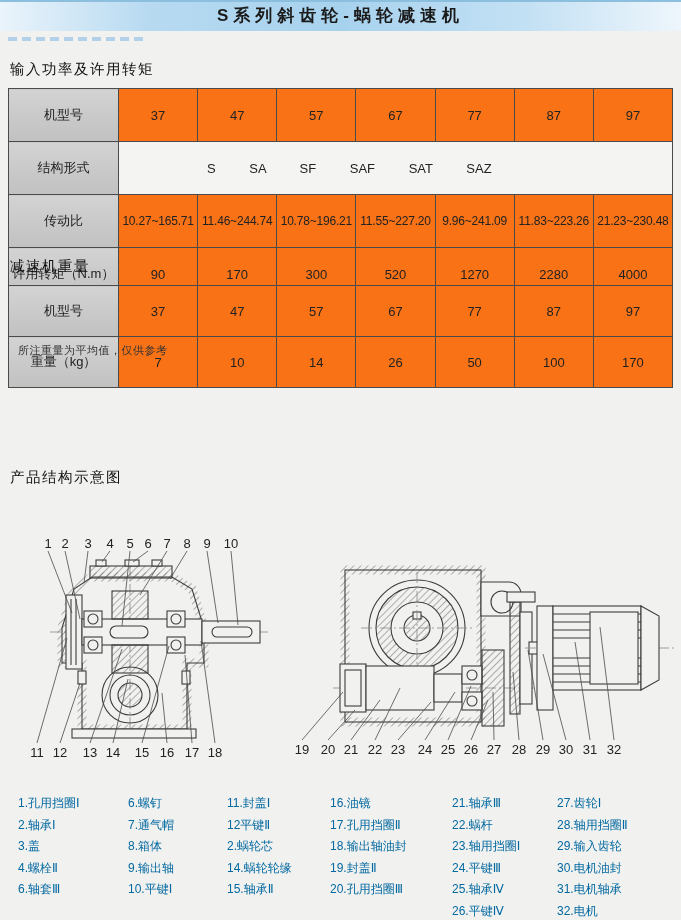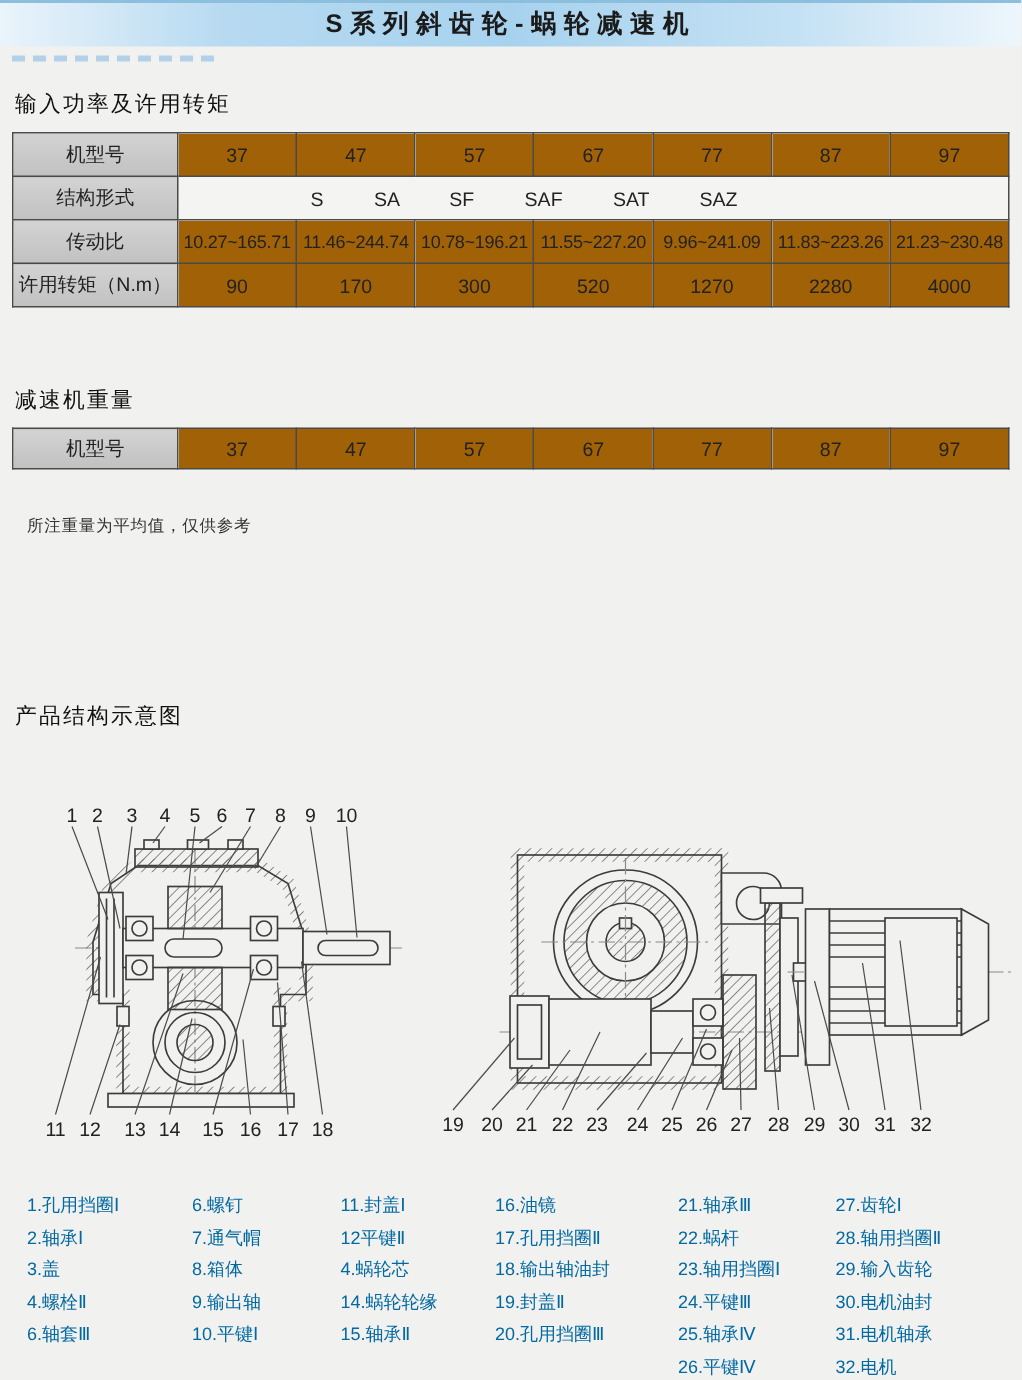--- a/index.html
+++ b/index.html
@@ -14,25 +14,25 @@
     line-height:28px;letter-spacing:5px;}
   .watermark{position:absolute;top:37px;left:8px;width:138px;height:4px;opacity:.55;
     background:repeating-linear-gradient(90deg,#7fb7e4 0 9px,transparent 9px 14px);}
 
   
   .sec-h{position:absolute;margin:0;font-size:14.5px;font-weight:normal;color:#111;letter-spacing:1.5px;}
 
   
   table{border-collapse:collapse;table-layout:fixed;position:absolute;left:8px;width:665px;
     font-size:13px;color:#222;}
-  td{border:1px solid #4a4a4a;text-align:center;padding:0 1px;overflow:hidden;white-space:nowrap;}
+  td{border:1px solid #4a4a4a;text-align:center;padding:12px 1px;overflow:hidden;white-space:nowrap;}
   .t1 td{height:28px;}
   .t2 td{height:26px;}
   td.lbl{background:linear-gradient(#d3d3d3,#c1c1c1);}
-  td.val{background:#a16207;}
+  td.val{background:#f97316;}
   tr.ratio-row td.val{font-size:12px;letter-spacing:-0.2px;}
   td.merged{text-align:left;padding-left:88px;word-spacing:30px;background:#f4f4f2;}
 
   .note{position:absolute;font-size:11px;color:#333;letter-spacing:0.5px;}
 
   
   svg text{font-family:"Liberation Sans","DejaVu Sans",sans-serif;font-size:13px;fill:#222;}
   .drawline{stroke:#3c3c3c;fill:none;stroke-width:1.1;}
   .bgfill{fill:#f1f1ef;stroke:#3c3c3c;stroke-width:1.1;}
   .leader{stroke:#4a4a4a;stroke-width:0.8;fill:none;}
@@ -121,20 +121,30 @@
     <tbody>
         <tr>
       <td class="lbl">机型号</td>
       <td class="val">37</td>
       <td class="val">47</td>
       <td class="val">57</td>
       <td class="val">67</td>
       <td class="val">77</td>
       <td class="val">87</td>
       <td class="val">97</td>
+    </tr>
+    <tr>
+      <td class="lbl">重量（kg）</td>
+      <td class="val">7</td>
+      <td class="val">10</td>
+      <td class="val">14</td>
+      <td class="val">26</td>
+      <td class="val">50</td>
+      <td class="val">100</td>
+      <td class="val">170</td>
     </tr>
   </tbody>
     </table>
 
   <div class="note" style="top:343px;left:18px;">所注重量为平均值，仅供参考</div>
 
   <h2 class="sec-h" style="top:468px;left:10px;">产品结构示意图</h2>
 
   <svg style="position:absolute;top:533px;left:22px;" width="260" height="235" viewBox="0 0 260 235">
     <defs>
@@ -331,21 +341,21 @@
   <ul class="parts-col pc2">
     <li>6.螺钉</li>
     <li>7.通气帽</li>
     <li>8.箱体</li>
     <li>9.输出轴</li>
     <li>10.平键Ⅰ</li>
   </ul>
   <ul class="parts-col pc3">
     <li>11.封盖Ⅰ</li>
     <li>12平键Ⅱ</li>
-    <li>4.蜗轮芯</li>
+    <li>2.蜗轮芯</li>
     <li>14.蜗轮轮缘</li>
     <li>15.轴承Ⅱ</li>
   </ul>
   <ul class="parts-col pc4">
     <li>16.油镜</li>
     <li>17.孔用挡圈Ⅱ</li>
     <li>18.输出轴油封</li>
     <li>19.封盖Ⅱ</li>
     <li>20.孔用挡圈Ⅲ</li>
   </ul>

